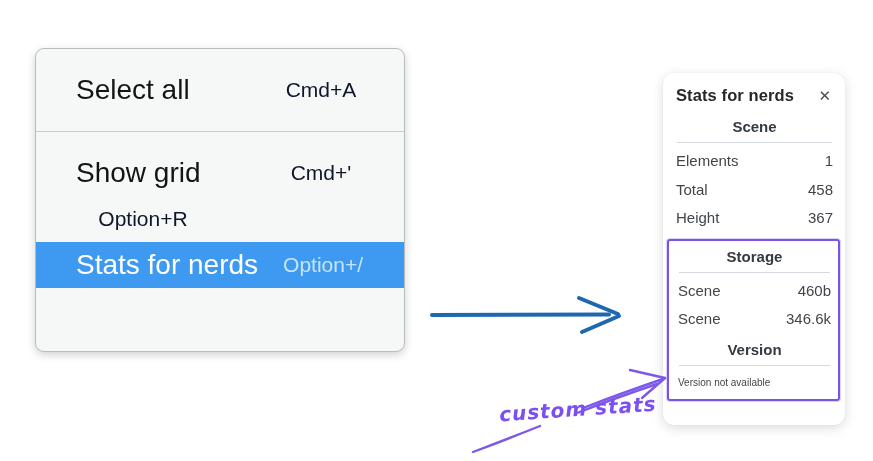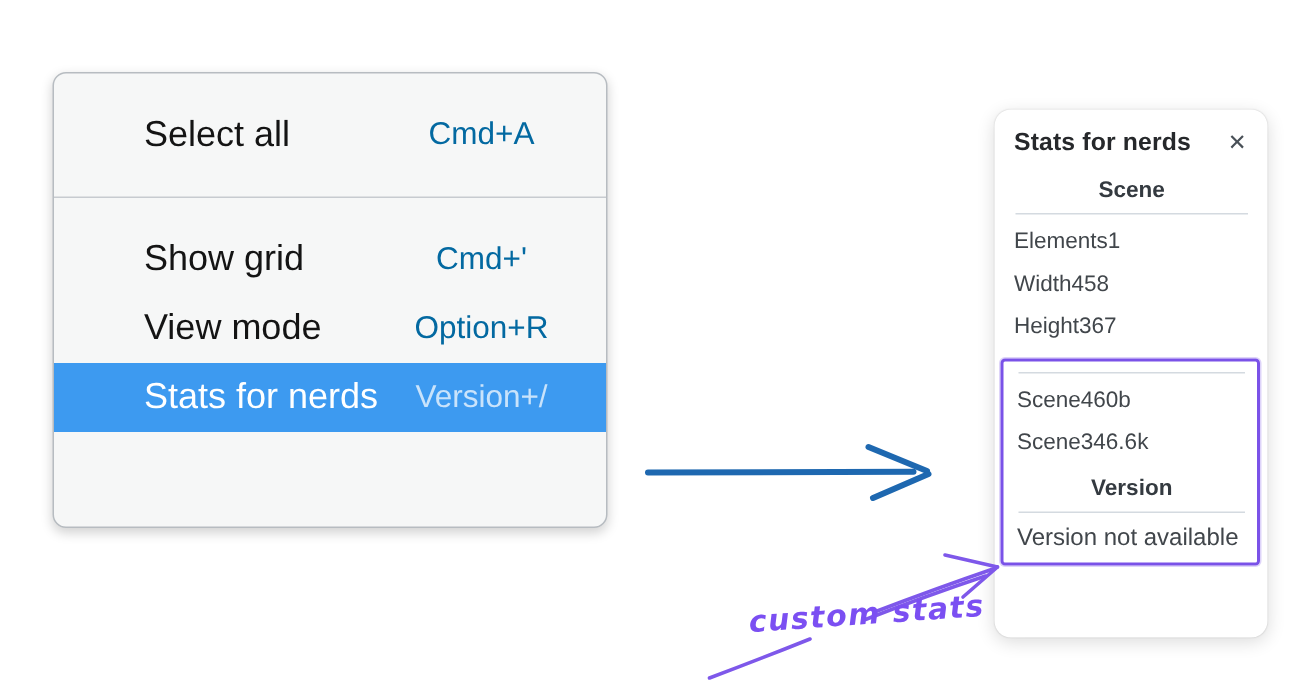--- a/index.html
+++ b/index.html
@@ -11,24 +11,24 @@
     position: absolute; left: 35px; top: 48px; width: 370px; height: 304px;
     background: #f6f7f7; border: 1px solid #b7bcc1; border-radius: 9px;
     box-shadow: 0 3px 8px rgba(0,0,0,0.18);
     padding-top: 18px; padding-bottom: 16px; overflow: hidden;
   }
   .menu-item {
     height: 46px; display: flex; align-items: center;
     padding: 0 16px 0 40px; cursor: default;
   }
   .menu-item .label {
-    flex: 1; font-size: 24px; color: #141414; white-space: nowrap; margin-left: 20px;
+    flex: 1; font-size: 28px; color: #141414; white-space: nowrap;
   }
   .menu-item .shortcut {
-    width: 134px; text-align: center; font-size: 21px; color: #0369a1; white-space: nowrap;
+    width: 134px; text-align: center; font-size: 21px; color: #0f172a; white-space: nowrap;
   }
   .menu-item.selected { background: #3d9af0; }
   .menu-item.selected .label { color: #ffffff; }
   .menu-item.selected .shortcut { color: rgba(255,255,255,0.72); }
   .menu-divider { height: 1px; background: #c7cbd0; margin: 18px 0; }
 
   
   .stats-panel {
     position: absolute; left: 663px; top: 73px; width: 182px; height: 352px;
     background: #ffffff; border-radius: 11px;
@@ -40,31 +40,31 @@
   .panel-close {
     font-size: 15px; color: #495057; cursor: pointer; line-height: 1;
     padding: 2px 2px; background: none; border: none; font-family: "Liberation Sans", sans-serif;
   }
   .section-heading {
     text-align: center; font-weight: bold; font-size: 15px; color: #343a40;
     margin-top: 13px;
   }
   .section-rule { border: none; border-top: 1px solid #d4dae0; margin: 7px 1px 4px 1px; }
   .stat-row {
-    display: flex; align-items: baseline;
+    display: flex; justify-content: space-between; align-items: baseline;
     font-size: 15px; color: #41464b; line-height: 28.5px;
   }
   .stat-row .stat-value { text-align: right; }
   .annotated-box {
     border: 2px solid #7a52e8; border-radius: 3px;
     margin: 6px -7px 0 -9px; padding: 0 7px 4px 9px;
     box-shadow: 0 0 0 1px rgba(122,82,232,0.25);
   }
   .annotated-box .section-heading:first-child { margin-top: 7px; }
-  .version-note { font-size: 16px; color: #41464b; line-height: 25px; white-space: nowrap; }
+  .version-note { font-size: 10px; color: #41464b; line-height: 25px; white-space: nowrap; }
 
   
   .flow-arrow { position: absolute; left: 428px; top: 293px; }
   .annot-arrow { position: absolute; left: 450px; top: 360px; }
   .annot-label {
     position: absolute; left: 499px; top: 397px;
     font-family: "DejaVu Sans", sans-serif; font-style: italic; font-weight: 600;
     font-size: 20px; letter-spacing: 1px; color: #7b4ff2;
     transform: rotate(-4deg); white-space: nowrap;
   }
@@ -76,26 +76,25 @@
   <div class="menu-item">
     <span class="label">Select all</span>
     <span class="shortcut">Cmd+A</span>
   </div>
   <div class="menu-divider"></div>
   <div class="menu-item">
     <span class="label">Show grid</span>
     <span class="shortcut">Cmd+'</span>
   </div>
   <div class="menu-item">
-    <span class="label">View mode</span>
     <span class="shortcut">Option+R</span>
   </div>
   <div class="menu-item selected">
     <span class="label">Stats for nerds</span>
-    <span class="shortcut">Version+/</span>
+    <span class="shortcut">Option+/</span>
   </div>
 </div>
 
 <svg class="flow-arrow" width="196" height="46" viewBox="0 0 196 46">
   <g fill="none" stroke="#1e68b0" stroke-width="4" stroke-linecap="round">
     <path d="M4 22 L181 21.5"></path>
     <path d="M151 5 L190 21"></path>
     <path d="M154 39 L191 23"></path>
   </g>
 </svg>
@@ -107,31 +106,32 @@
   </div>
 
   <div>
     <div class="section-heading">Scene</div>
     <hr class="section-rule">
     <div class="stat-row">
       <span class="stat-label">Elements</span>
       <span class="stat-value">1</span>
     </div>
     <div class="stat-row">
-      <span class="stat-label">Width</span>
+      <span class="stat-label">Total</span>
       <span class="stat-value">458</span>
     </div>
     <div class="stat-row">
       <span class="stat-label">Height</span>
       <span class="stat-value">367</span>
     </div>
   </div>
 
   <div class="annotated-box">
     <div>
+      <div class="section-heading">Storage</div>
       <hr class="section-rule">
       <div class="stat-row">
         <span class="stat-label">Scene</span>
         <span class="stat-value">460b</span>
       </div>
       <div class="stat-row">
         <span class="stat-label">Scene</span>
         <span class="stat-value">346.6k</span>
       </div>
     </div>

